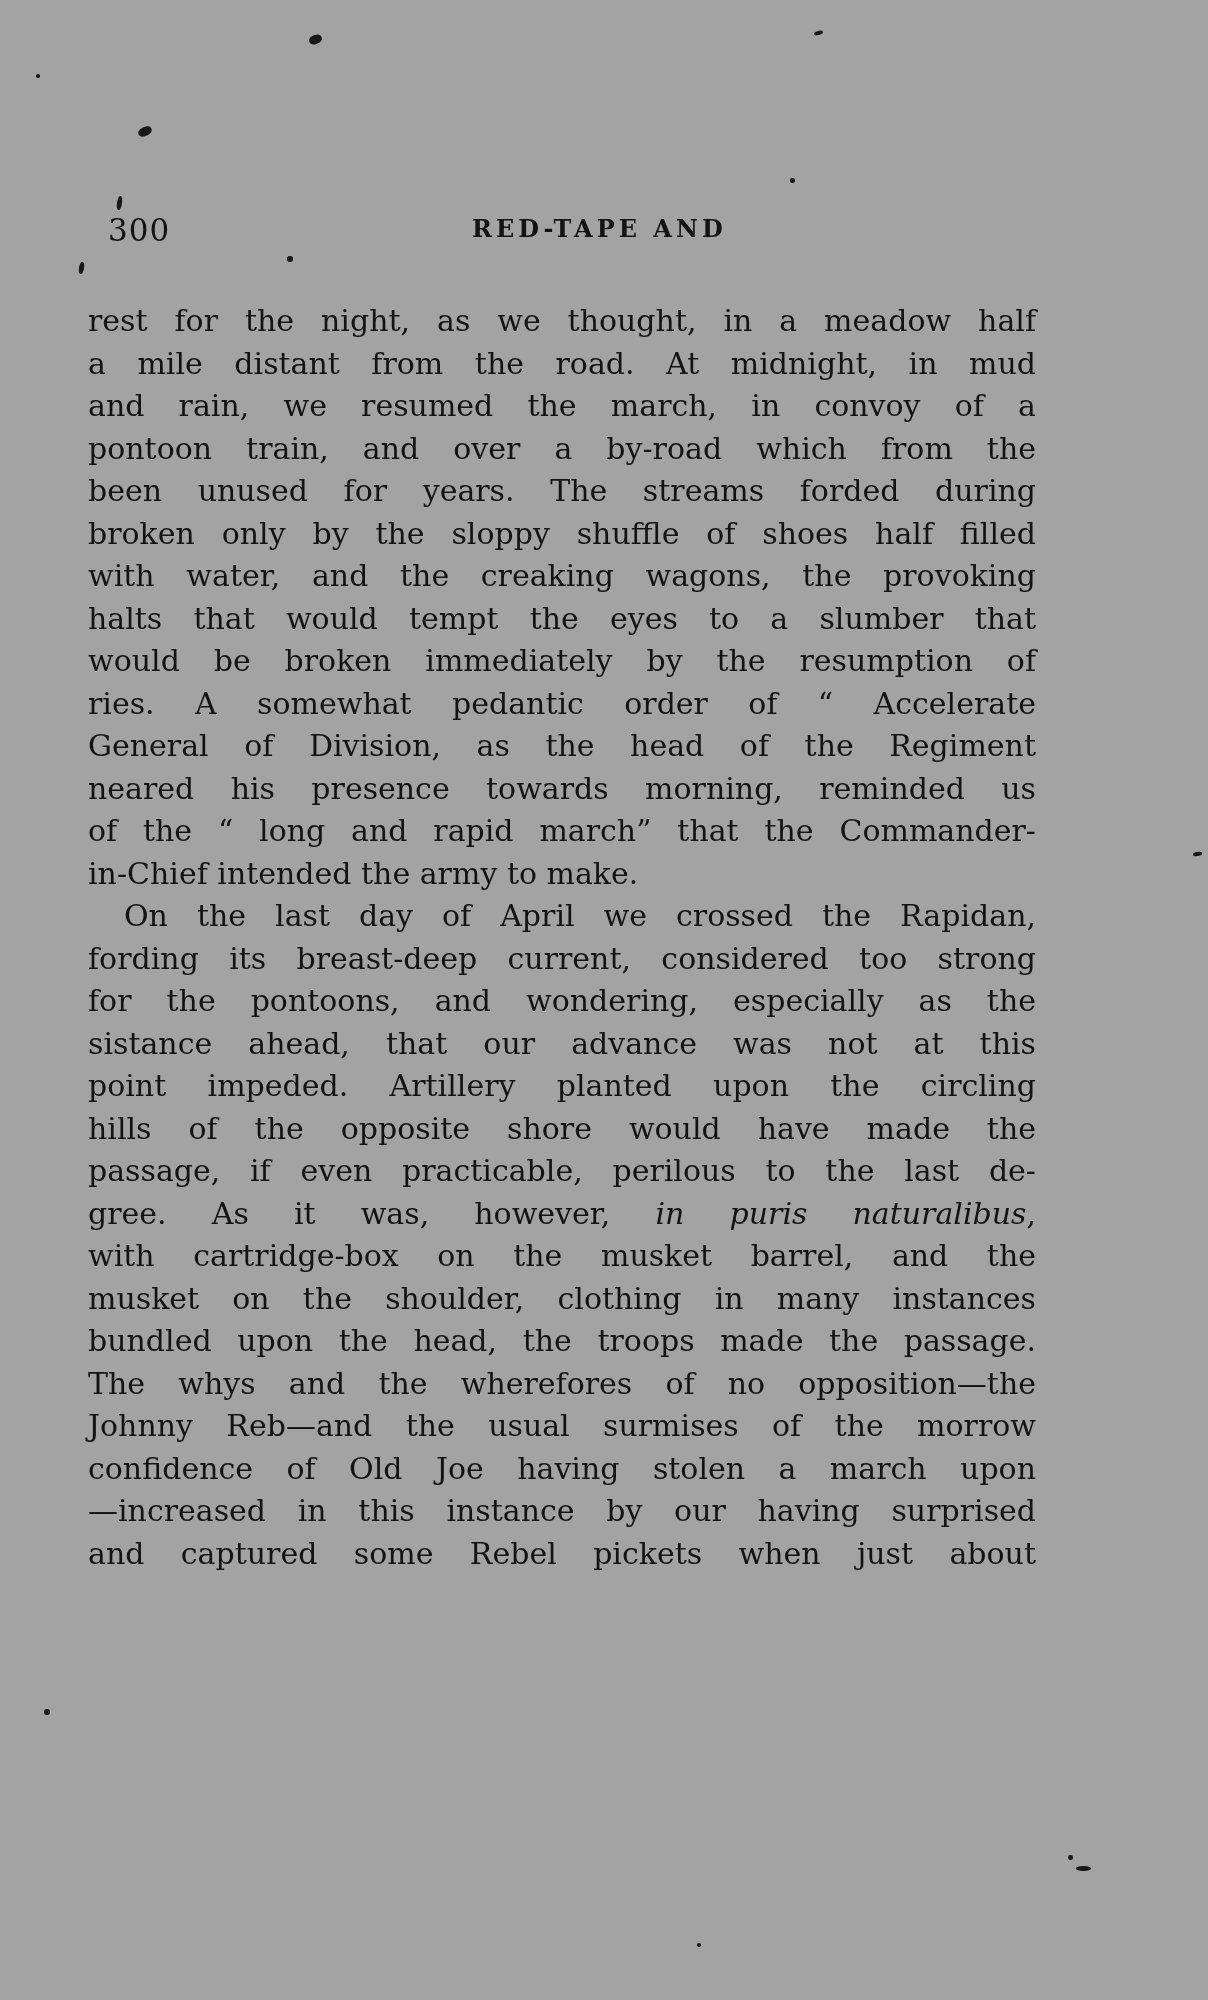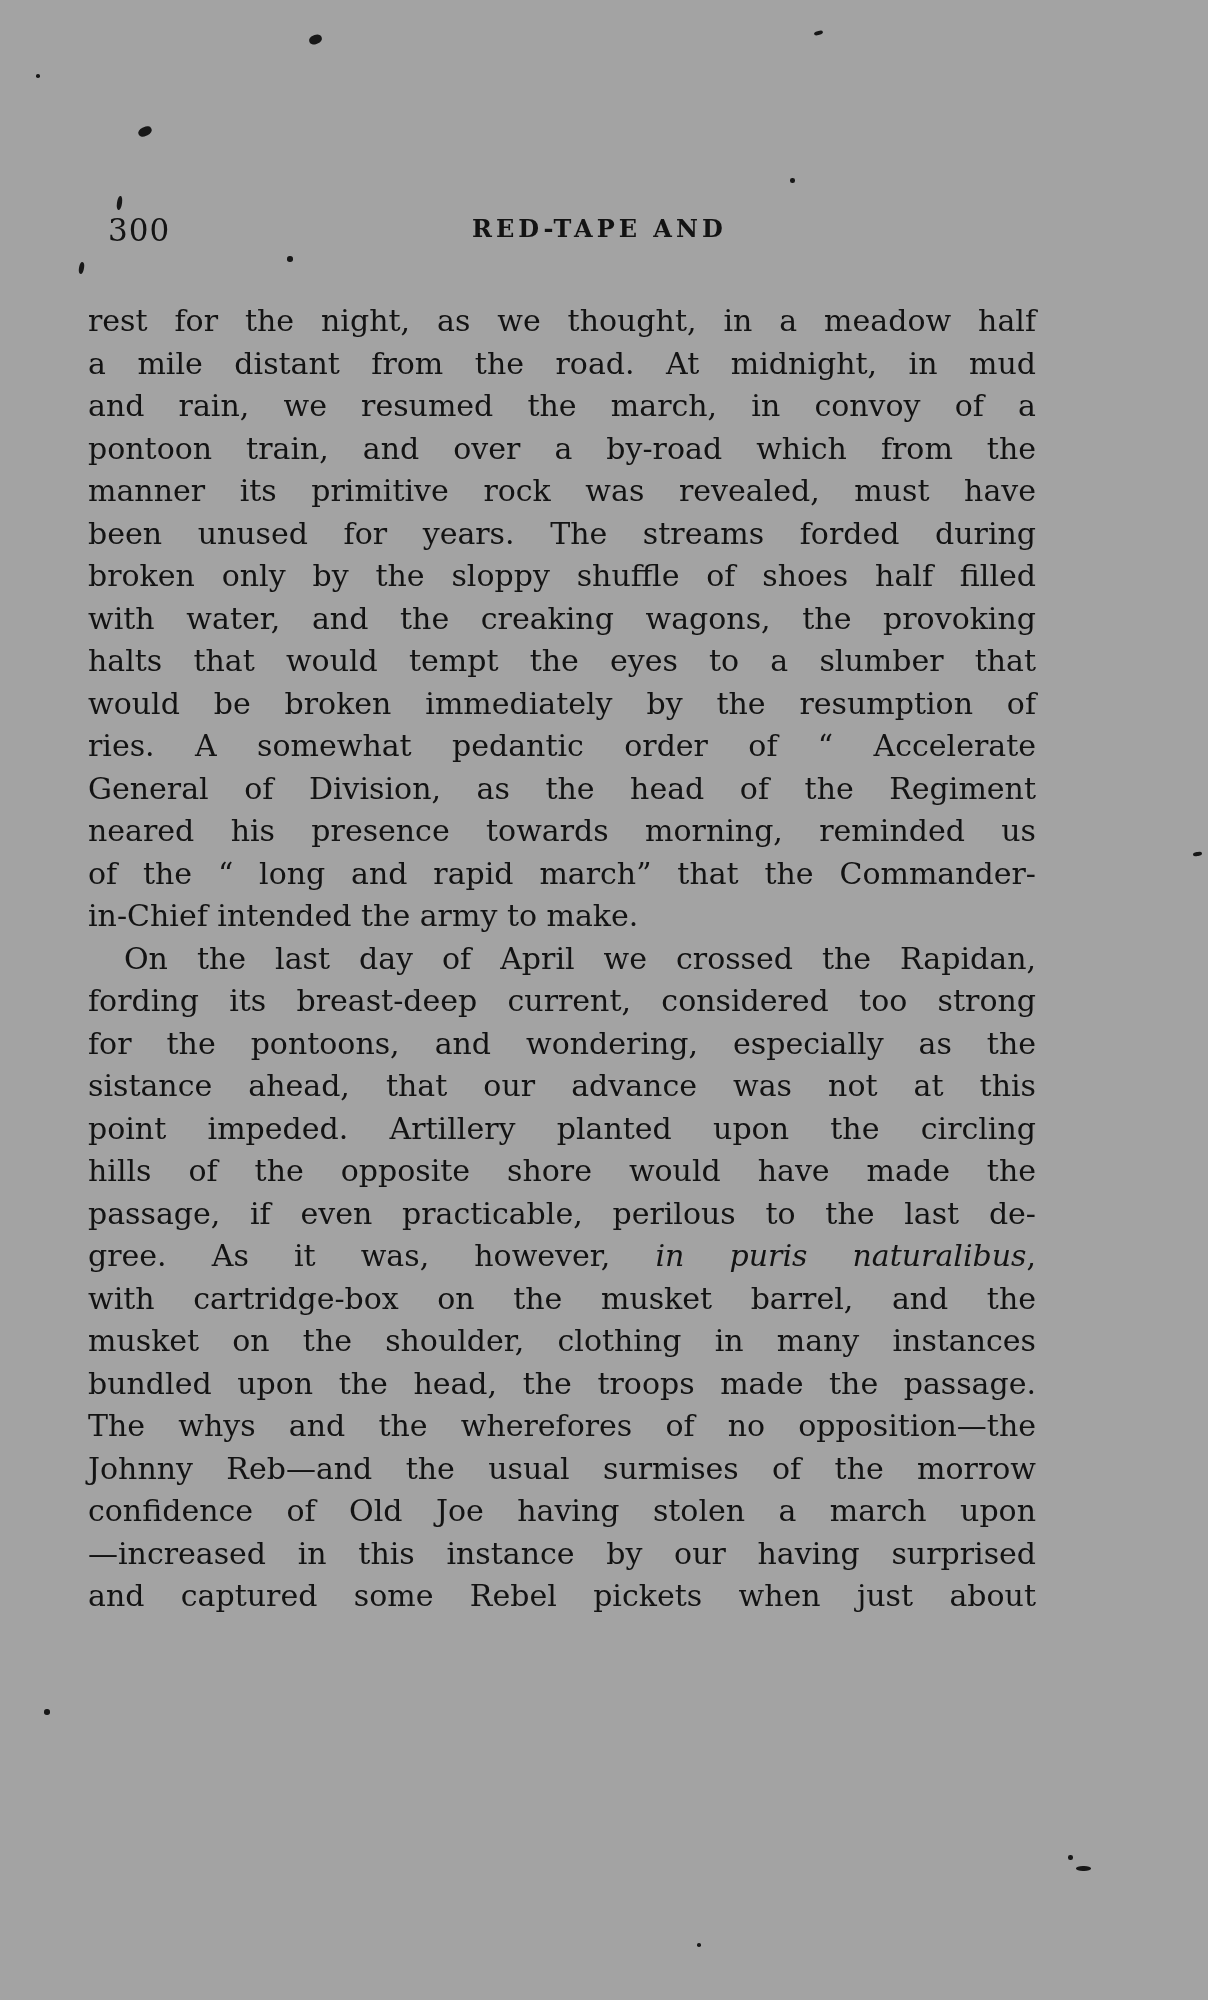--- a/index.html
+++ b/index.html
@@ -66,21 +66,20 @@
 <body>
 
 <div class="page">
   <div class="page-number">300</div>
   <div class="running-header">RED-TAPE AND</div>
   <div class="body-block">
       <div class="line"><span>rest for the night, as we thought, in a meadow half</span></div>
       <div class="line"><span>a mile distant from the road.  At midnight, in mud</span></div>
       <div class="line"><span>and rain, we resumed the march, in convoy of a</span></div>
       <div class="line"><span>pontoon train, and over a by-road which from the</span></div>
-      <div class="line"><span>manner its primitive rock was revealed, must have</span></div>
       <div class="line"><span>been unused for years.  The streams forded during</span></div>
       <div class="line"><span>broken only by the sloppy shuffle of shoes half filled</span></div>
       <div class="line"><span>with water, and the creaking wagons, the provoking</span></div>
       <div class="line"><span>halts that would tempt the eyes to a slumber that</span></div>
       <div class="line"><span>would be broken immediately by the resumption of</span></div>
       <div class="line"><span>ries.  A somewhat pedantic order of “ Accelerate</span></div>
       <div class="line"><span>General of Division, as the head of the Regiment</span></div>
       <div class="line"><span>neared his presence towards morning, reminded us</span></div>
       <div class="line"><span>of the “ long and rapid march” that the Commander-</span></div>
       <div class="line no-justify"><span>in-Chief intended the army to make.</span></div>

